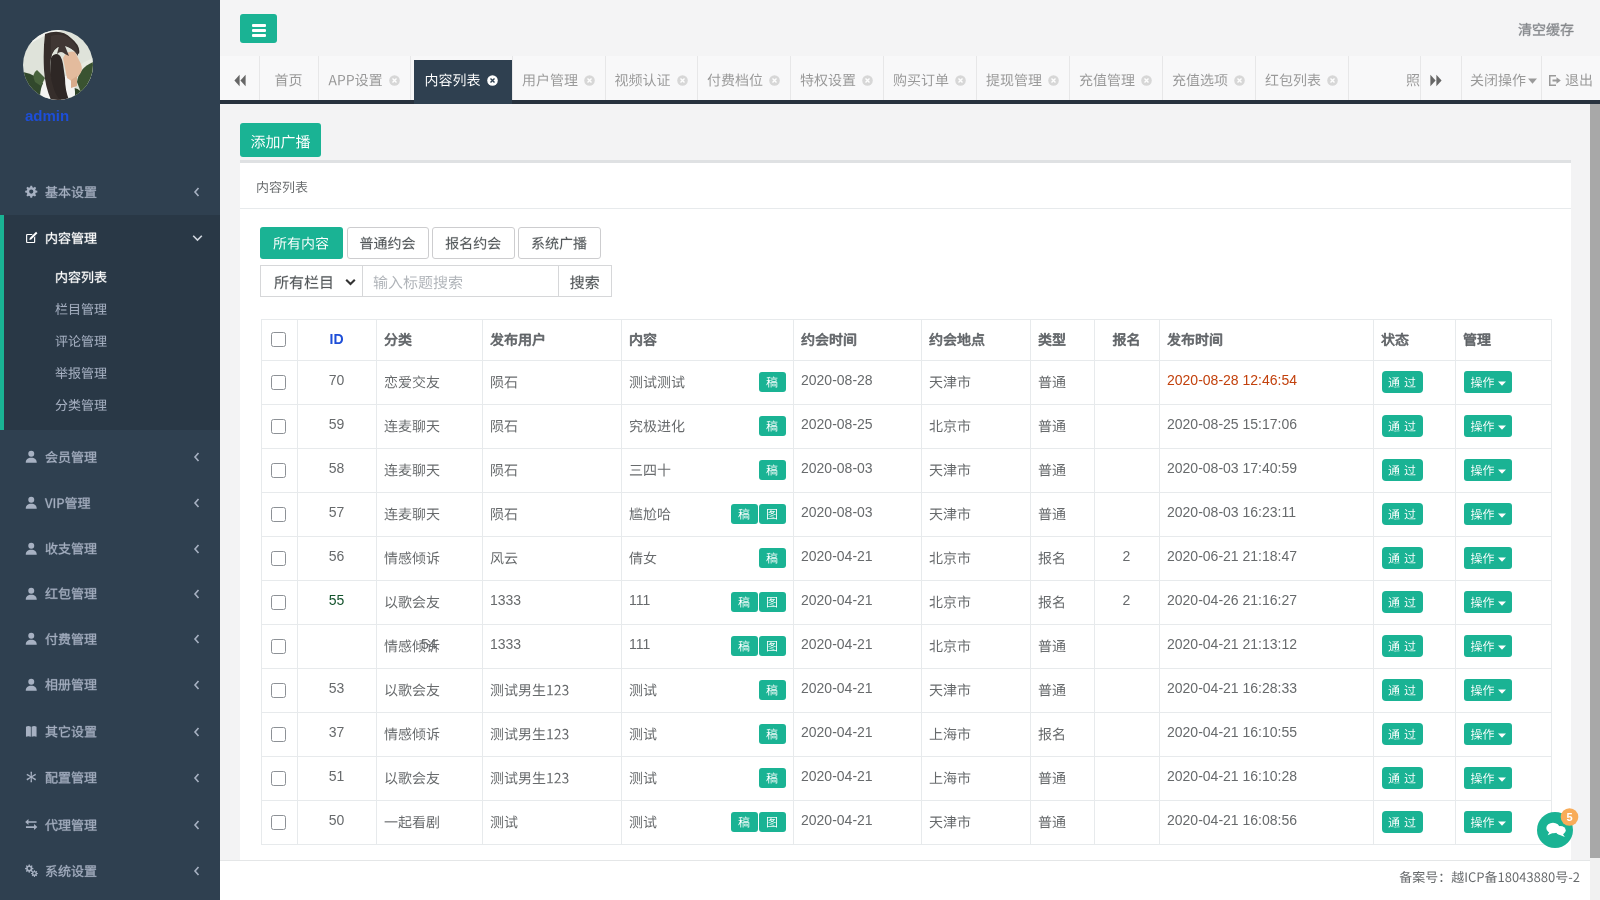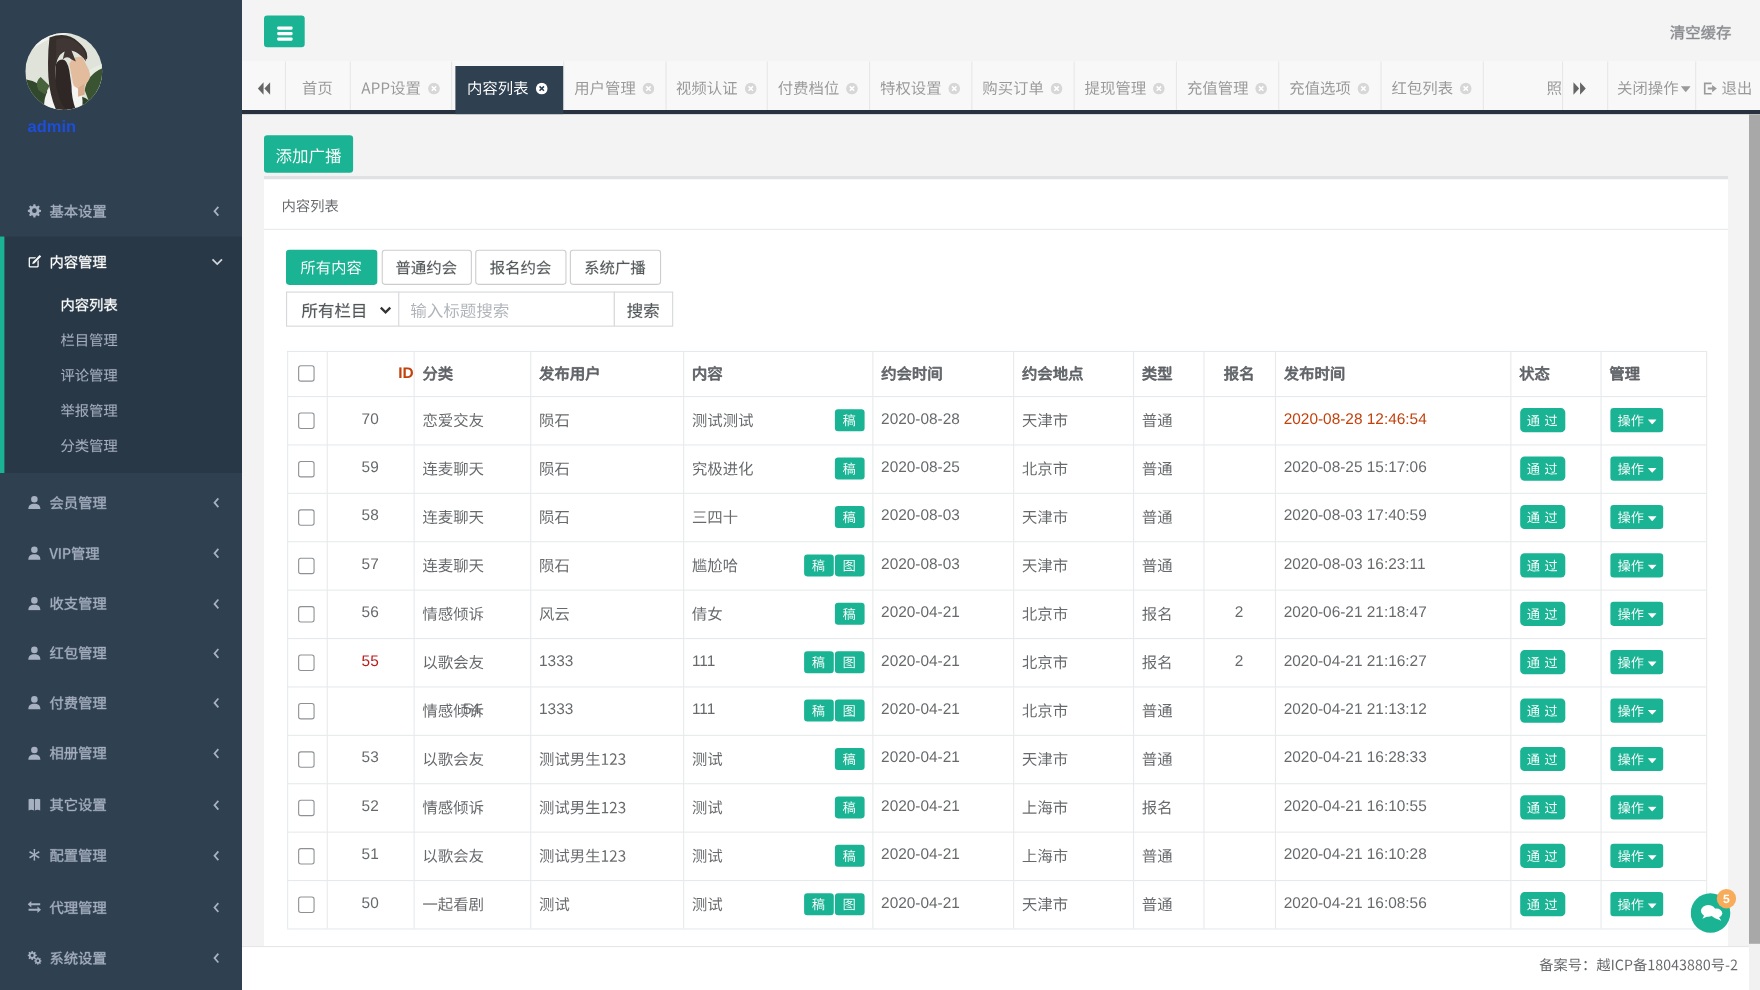--- a/index.html
+++ b/index.html
@@ -266,21 +266,21 @@
 <div style="position:absolute;left:482px;top:319px;width:1px;height:525px;background:#e7eaec"></div>
 <div style="position:absolute;left:621px;top:319px;width:1px;height:525px;background:#e7eaec"></div>
 <div style="position:absolute;left:793px;top:319px;width:1px;height:525px;background:#e7eaec"></div>
 <div style="position:absolute;left:921px;top:319px;width:1px;height:525px;background:#e7eaec"></div>
 <div style="position:absolute;left:1030px;top:319px;width:1px;height:525px;background:#e7eaec"></div>
 <div style="position:absolute;left:1094px;top:319px;width:1px;height:525px;background:#e7eaec"></div>
 <div style="position:absolute;left:1159px;top:319px;width:1px;height:525px;background:#e7eaec"></div>
 <div style="position:absolute;left:1373px;top:319px;width:1px;height:525px;background:#e7eaec"></div>
 <div style="position:absolute;left:1455px;top:319px;width:1px;height:525px;background:#e7eaec"></div>
 <div style="position:absolute;left:1551px;top:319px;width:1px;height:525px;background:#e7eaec"></div>
-<div style="position:absolute;left:297px;top:319px;width:79px;height:41px;text-align:right;font:700 14px/41px 'Liberation Sans',sans-serif;color:#c2410c">ID</div>
+<div style="position:absolute;left:297px;top:319px;width:79px;height:41px;text-align:center;font:700 14px/41px 'Liberation Sans',sans-serif;color:#1d4ed8">ID</div>
 <div style="position:absolute;left:271px;top:332.0px;width:15px;height:15px;background:#fff;border:1.5px solid #8d9196;border-radius:2.5px;box-sizing:border-box"></div>
 <div style="position:absolute;left:271px;top:374.5px;width:15px;height:15px;background:#fff;border:1.5px solid #8d9196;border-radius:2.5px;box-sizing:border-box"></div>
 <div style="position:absolute;left:236.5px;top:371.92px;width:200px;text-align:center;font:400 14px 'Liberation Sans',sans-serif;color:#676a6c">70</div>
 <div style="position:absolute;left:758.5px;top:372.0px;width:27px;height:20px;background:#1ab394;border-radius:3px"></div>
 <div style="position:absolute;left:801px;top:371.92px;font:400 14px 'Liberation Sans',sans-serif;color:#676a6c">2020-08-28</div>
 <div style="position:absolute;left:1167px;top:371.92px;font:400 14px 'Liberation Sans',sans-serif;color:#c2410c">2020-08-28 12:46:54</div>
 <div style="position:absolute;left:1381.5px;top:371.25px;width:41px;height:21.5px;background:#1ab394;border-radius:4px"></div>
 <div style="position:absolute;left:1463.5px;top:371.0px;width:48px;height:22px;background:#1ab394;border-radius:3px"></div>
 <svg style="position:absolute;left:1497.5px;top:380.5px" width="8" height="5" viewBox="0 0 8 5">
     <path d="M0 .4 8 .4 4 4.8Z" fill="#fff"></path>
@@ -321,28 +321,28 @@
 <div style="position:absolute;left:758.5px;top:548.0px;width:27px;height:20px;background:#1ab394;border-radius:3px"></div>
 <div style="position:absolute;left:801px;top:547.92px;font:400 14px 'Liberation Sans',sans-serif;color:#676a6c">2020-04-21</div>
 <div style="position:absolute;left:1026.5px;top:547.92px;width:200px;text-align:center;font:400 14px 'Liberation Sans',sans-serif;color:#676a6c">2</div>
 <div style="position:absolute;left:1167px;top:547.92px;font:400 14px 'Liberation Sans',sans-serif;color:#676a6c">2020-06-21 21:18:47</div>
 <div style="position:absolute;left:1381.5px;top:547.25px;width:41px;height:21.5px;background:#1ab394;border-radius:4px"></div>
 <div style="position:absolute;left:1463.5px;top:547.0px;width:48px;height:22px;background:#1ab394;border-radius:3px"></div>
 <svg style="position:absolute;left:1497.5px;top:556.5px" width="8" height="5" viewBox="0 0 8 5">
     <path d="M0 .4 8 .4 4 4.8Z" fill="#fff"></path>
   </svg>
 <div style="position:absolute;left:271px;top:594.5px;width:15px;height:15px;background:#fff;border:1.5px solid #8d9196;border-radius:2.5px;box-sizing:border-box"></div>
-<div style="position:absolute;left:236.5px;top:591.92px;width:200px;text-align:center;font:400 14px 'Liberation Sans',sans-serif;color:#b91c1c">55</div>
+<div style="position:absolute;left:236.5px;top:591.92px;width:200px;text-align:center;font:400 14px 'Liberation Sans',sans-serif;color:#14532d">55</div>
 <div style="position:absolute;left:490px;top:591.92px;font:400 14px 'Liberation Sans',sans-serif;color:#676a6c">1333</div>
 <div style="position:absolute;left:629px;top:591.92px;font:400 14px 'Liberation Sans',sans-serif;color:#676a6c">111</div>
 <div style="position:absolute;left:730.5px;top:592.0px;width:27px;height:20px;background:#1ab394;border-radius:3px"></div>
 <div style="position:absolute;left:758.5px;top:592.0px;width:27px;height:20px;background:#1ab394;border-radius:3px"></div>
 <div style="position:absolute;left:801px;top:591.92px;font:400 14px 'Liberation Sans',sans-serif;color:#676a6c">2020-04-21</div>
 <div style="position:absolute;left:1026.5px;top:591.92px;width:200px;text-align:center;font:400 14px 'Liberation Sans',sans-serif;color:#676a6c">2</div>
-<div style="position:absolute;left:1167px;top:591.92px;font:400 14px 'Liberation Sans',sans-serif;color:#676a6c">2020-04-21 21:16:27</div>
+<div style="position:absolute;left:1167px;top:591.92px;font:400 14px 'Liberation Sans',sans-serif;color:#676a6c">2020-04-26 21:16:27</div>
 <div style="position:absolute;left:1381.5px;top:591.25px;width:41px;height:21.5px;background:#1ab394;border-radius:4px"></div>
 <div style="position:absolute;left:1463.5px;top:591.0px;width:48px;height:22px;background:#1ab394;border-radius:3px"></div>
 <svg style="position:absolute;left:1497.5px;top:600.5px" width="8" height="5" viewBox="0 0 8 5">
     <path d="M0 .4 8 .4 4 4.8Z" fill="#fff"></path>
   </svg>
 <div style="position:absolute;left:271px;top:638.5px;width:15px;height:15px;background:#fff;border:1.5px solid #8d9196;border-radius:2.5px;box-sizing:border-box"></div>
 <div style="position:absolute;left:236.5px;top:635.92px;width:200px;text-align:right;font:400 14px 'Liberation Sans',sans-serif;color:#676a6c">54</div>
 <div style="position:absolute;left:490px;top:635.92px;font:400 14px 'Liberation Sans',sans-serif;color:#676a6c">1333</div>
 <div style="position:absolute;left:629px;top:635.92px;font:400 14px 'Liberation Sans',sans-serif;color:#676a6c">111</div>
 <div style="position:absolute;left:730.5px;top:636.0px;width:27px;height:20px;background:#1ab394;border-radius:3px"></div>
@@ -358,21 +358,21 @@
 <div style="position:absolute;left:236.5px;top:679.92px;width:200px;text-align:center;font:400 14px 'Liberation Sans',sans-serif;color:#676a6c">53</div>
 <div style="position:absolute;left:758.5px;top:680.0px;width:27px;height:20px;background:#1ab394;border-radius:3px"></div>
 <div style="position:absolute;left:801px;top:679.92px;font:400 14px 'Liberation Sans',sans-serif;color:#676a6c">2020-04-21</div>
 <div style="position:absolute;left:1167px;top:679.92px;font:400 14px 'Liberation Sans',sans-serif;color:#676a6c">2020-04-21 16:28:33</div>
 <div style="position:absolute;left:1381.5px;top:679.25px;width:41px;height:21.5px;background:#1ab394;border-radius:4px"></div>
 <div style="position:absolute;left:1463.5px;top:679.0px;width:48px;height:22px;background:#1ab394;border-radius:3px"></div>
 <svg style="position:absolute;left:1497.5px;top:688.5px" width="8" height="5" viewBox="0 0 8 5">
     <path d="M0 .4 8 .4 4 4.8Z" fill="#fff"></path>
   </svg>
 <div style="position:absolute;left:271px;top:726.5px;width:15px;height:15px;background:#fff;border:1.5px solid #8d9196;border-radius:2.5px;box-sizing:border-box"></div>
-<div style="position:absolute;left:236.5px;top:723.92px;width:200px;text-align:center;font:400 14px 'Liberation Sans',sans-serif;color:#676a6c">52</div>
+<div style="position:absolute;left:236.5px;top:723.92px;width:200px;text-align:center;font:400 14px 'Liberation Sans',sans-serif;color:#676a6c">37</div>
 <div style="position:absolute;left:758.5px;top:724.0px;width:27px;height:20px;background:#1ab394;border-radius:3px"></div>
 <div style="position:absolute;left:801px;top:723.92px;font:400 14px 'Liberation Sans',sans-serif;color:#676a6c">2020-04-21</div>
 <div style="position:absolute;left:1167px;top:723.92px;font:400 14px 'Liberation Sans',sans-serif;color:#676a6c">2020-04-21 16:10:55</div>
 <div style="position:absolute;left:1381.5px;top:723.25px;width:41px;height:21.5px;background:#1ab394;border-radius:4px"></div>
 <div style="position:absolute;left:1463.5px;top:723.0px;width:48px;height:22px;background:#1ab394;border-radius:3px"></div>
 <svg style="position:absolute;left:1497.5px;top:732.5px" width="8" height="5" viewBox="0 0 8 5">
     <path d="M0 .4 8 .4 4 4.8Z" fill="#fff"></path>
   </svg>
 <div style="position:absolute;left:271px;top:770.5px;width:15px;height:15px;background:#fff;border:1.5px solid #8d9196;border-radius:2.5px;box-sizing:border-box"></div>
 <div style="position:absolute;left:236.5px;top:767.92px;width:200px;text-align:center;font:400 14px 'Liberation Sans',sans-serif;color:#676a6c">51</div>

